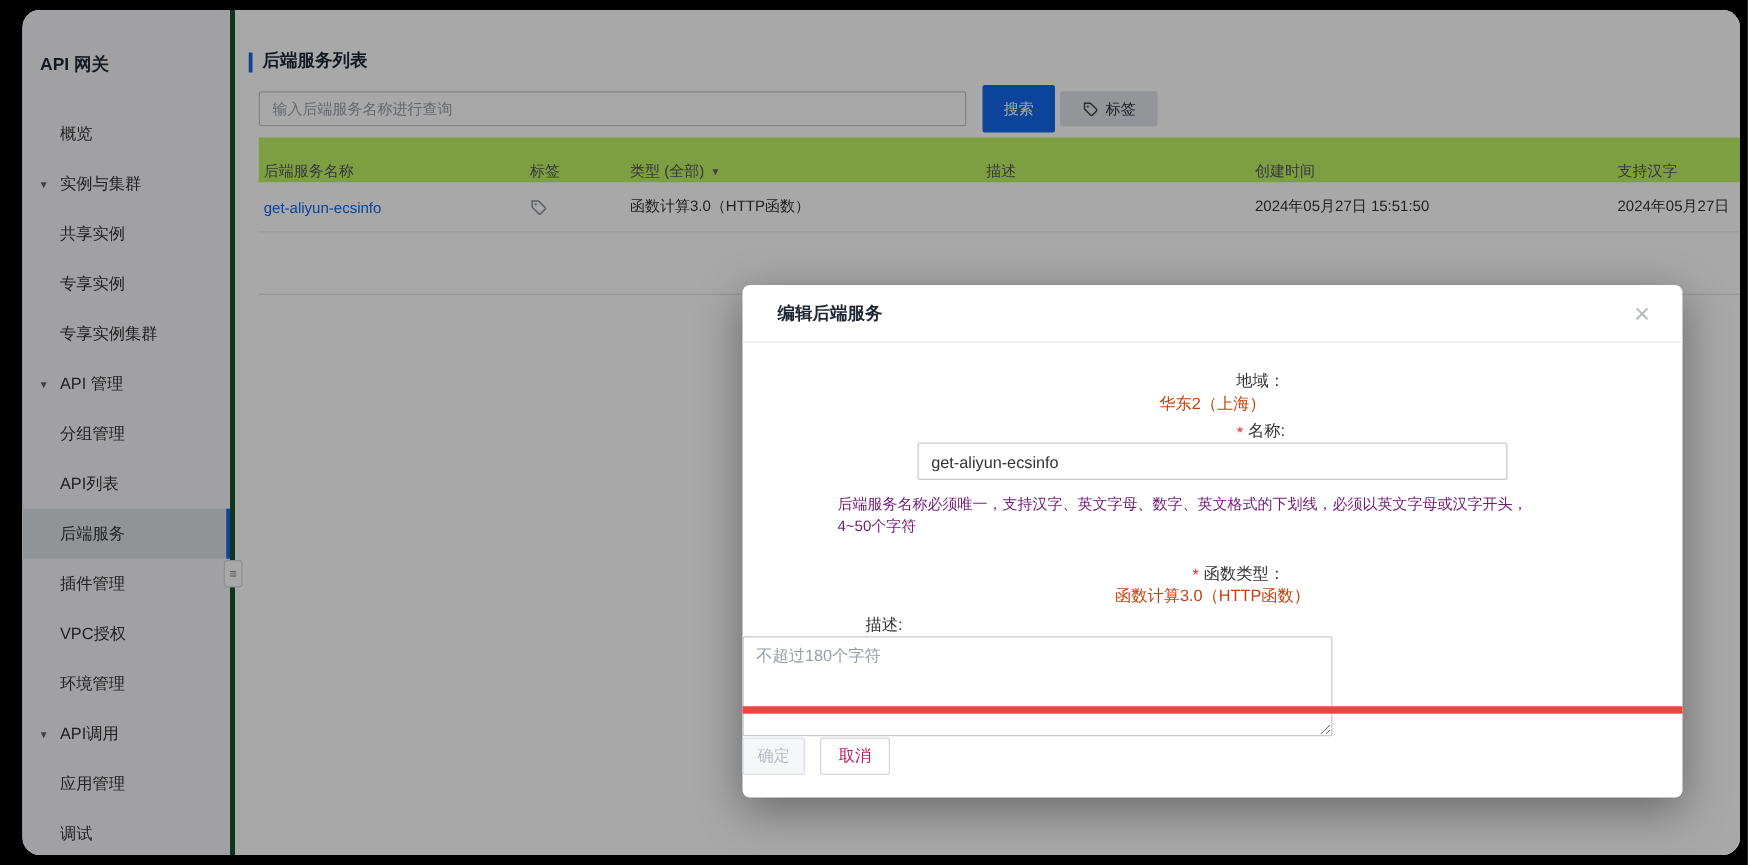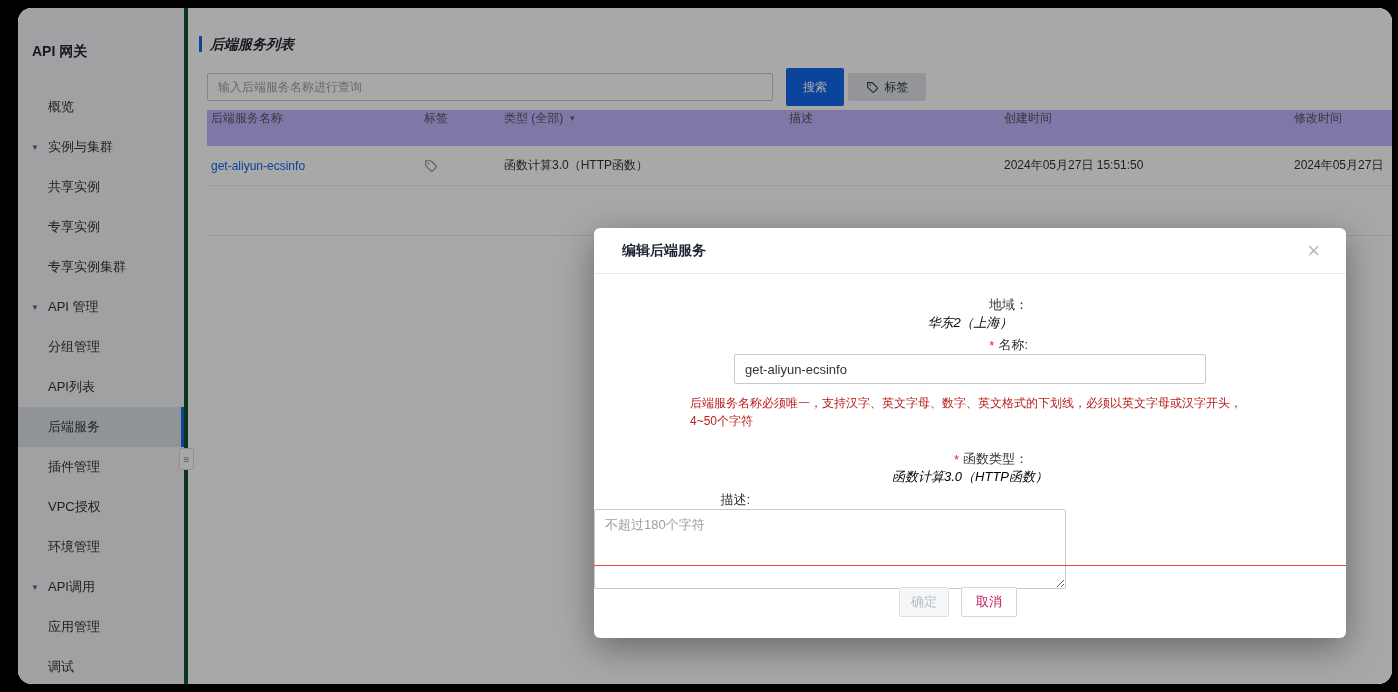--- a/index.html
+++ b/index.html
@@ -20,36 +20,36 @@
   .sb-item .caret { position:absolute; left:13px; font-size:8px; color:#5f6670; }
   .sb-item.selected { background:#dde1e6; }
   .sb-item.selected::after { content:""; position:absolute; right:0; top:0; width:3px;
     height:100%; background:#1366ec; }
   .sb-handle { position:absolute; left:161px; top:440px; width:15px; height:22px;
     background:#fff; border:1px solid #d6d9dd; border-radius:3px; z-index:2;
     display:flex; align-items:center; justify-content:center; font-size:10px; color:#7a8088; cursor:col-resize; }
 
   
   .content { position:absolute; left:170px; top:0; right:0; bottom:0; background:#fff; }
-  .page-head { position:absolute; left:11px; top:28px; height:22px; display:flex; align-items:flex-start;font-style:italic; }
+  .page-head { position:absolute; left:11px; top:28px; height:22px; display:flex; align-items:flex-end; }
   .title-accent { width:3px; height:16px; background:#1366ec; margin-right:8px; }
   .page-head h1 { font-size:14px; font-weight:bold; color:#1f2633; }
 
   .toolbar { position:absolute; left:19px; top:60px; display:flex; align-items:center; }
   .search-input { width:566px; height:28px; border:1px solid #c6c9ce; border-radius:2px;
     padding:0 10px; font-size:12px; color:#333; outline:none; background:#fff; }
   .search-input::placeholder { color:#9aa0a8; }
   .btn-primary { margin-left:13px; width:58px; height:38px; background:#1366ec; color:#fff;
     border:none; border-radius:2px; font-size:12px; cursor:pointer; }
   .btn-gray { margin-left:4px; width:78px; height:28px; background:#dfe2e7; color:#2b3340;
     border:none; border-radius:2px; font-size:12px; cursor:pointer;
     display:flex; align-items:center; justify-content:center; gap:6px; }
 
   .table { position:absolute; left:19px; top:102px; right:0; font-size:12px; }
-  .thead { display:flex; height:36px; background:#c4b5fd; align-items:flex-start; color:#51565e; }
+  .thead { display:flex; height:36px; background:#bef264; align-items:flex-end; color:#51565e; }
   .trow  { display:flex; height:40px; align-items:center; color:#333;
     border-bottom:1px solid #edeef0; background:#fff; }
   .th,.td { padding-left:4px; overflow:hidden; white-space:nowrap; display:flex; align-items:center; }
   .c1 { width:213px; } .c2 { width:80px; } .c3 { width:285px; }
   .c4 { width:215px; } .c5 { width:290px; } .c6 { flex:1; }
   .caret2 { font-size:8px; color:#5f6670; margin-left:5px; }
   .link { color:#1366ec; text-decoration:none; cursor:pointer; }
   .tspace { height:50px; border-bottom:1px solid #e4e6e9; }
 
   
@@ -58,35 +58,35 @@
     background:#fff; border-radius:6px; box-shadow:0 10px 36px rgba(0,0,0,.38); z-index:6; }
   .m-head { height:46px; border-bottom:1px solid #e8eaed; display:flex; align-items:center;
     justify-content:space-between; padding:0 26px 0 28px; }
   .m-title { font-size:14px; font-weight:600; color:#1f2633; }
   .m-close { font-size:22px; line-height:1; color:#b6bac0; cursor:pointer; }
   .m-body { padding-top:22px; font-size:13px; color:#333; }
   .frow { display:flex; align-items:center;flex-direction:column; }
   .frow.top { align-items:flex-start; }
   .flabel { width:140px; flex:none; text-align:right; padding-right:12px; color:#333;
     display:flex; justify-content:flex-end; align-items:center; }
-  .frow.top .flabel { padding-top:7px;margin-left:28px; }
-  .fvalue { color:#000000;font-style:italic; }
+  .frow.top .flabel { padding-top:7px; }
+  .fvalue { color:#c2410c; }
   .req { color:#f5222d; margin-right:4px; font-size:13px; }
   .r-region { height:18px; }
   .r-name { margin-top:22px; }
   .text-input { width:472px; height:30px; border:1px solid #c6c9ce; border-radius:2px;
     padding:0 10px; font-size:13px; color:#333; outline:none; }
-  .helper { margin:10px 0 0 96px; width:556px; font-size:12px; color:#b91c1c; line-height:18px; }
+  .helper { margin:10px 0 0 76px; width:556px; font-size:12px; color:#701a75; line-height:18px; }
   .r-func { margin-top:20px; height:20px; }
   .r-desc { margin-top:14px; }
   .m-textarea { width:472px; height:80px; border:1px solid #c6c9ce; border-radius:2px;
     padding:6px 10px; font-size:13px; color:#7f1d1d; outline:none; resize:both; }
   .m-textarea::placeholder, .text-input::placeholder { color:#9aa0a8; }
-  .m-foot { position:absolute; left:0; right:0; bottom:0; height:73px; border-top:1px solid #ef4444;
-    display:flex; align-items:center; justify-content:center; gap:12px; padding-right:24px; }
+  .m-foot { position:absolute; left:0; right:0; bottom:0; height:73px; border-top:6px solid #ef4444;
+    display:flex; align-items:center; justify-content:flex-start; gap:12px; padding-right:24px; }
   .btn-confirm { width:50px; height:30px; background:#f5f6f8; border:1px solid #dcdfe5;
     color:#b9bdc4; border-radius:2px; font-size:13px; }
   .btn-cancel { width:56px; height:30px; background:#fff; border:1px solid #d2d5da;
     color:#be185d; border-radius:2px; font-size:13px; cursor:pointer; }
 </style>
 </head>
 <body>
 
 <div class="window">
 
@@ -168,21 +168,21 @@
     <div class="table">
       <div class="thead">
         <div class="th c1">后端服务名称</div>
         <div class="th c2">标签</div>
         <div class="th c3">
           <span>类型 (全部)</span>
           <span class="caret2">▼</span>
         </div>
         <div class="th c4">描述</div>
         <div class="th c5">创建时间</div>
-        <div class="th c6">修改时间</div>
+        <div class="th c6">支持汉字</div>
       </div>
       <div class="trow">
         <div class="td c1">
             <a class="link">get-aliyun-ecsinfo</a>
           </div>
         <div class="td c2">
           <svg width="14" height="14" viewBox="0 0 16 16">
               <path d="M2 2h5.2c.4 0 .8.16 1.1.45l5.3 5.3c.58.58.58 1.53 0 2.12l-3.63 3.63c-.58.58-1.53.58-2.12 0l-5.3-5.3A1.55 1.55 0 0 1 2 7.2V2z" fill="none" stroke="#8a9097" stroke-width="1.4"></path>
               <circle cx="5.2" cy="5.2" r="1" fill="#8a9097"></circle>
             </svg>

